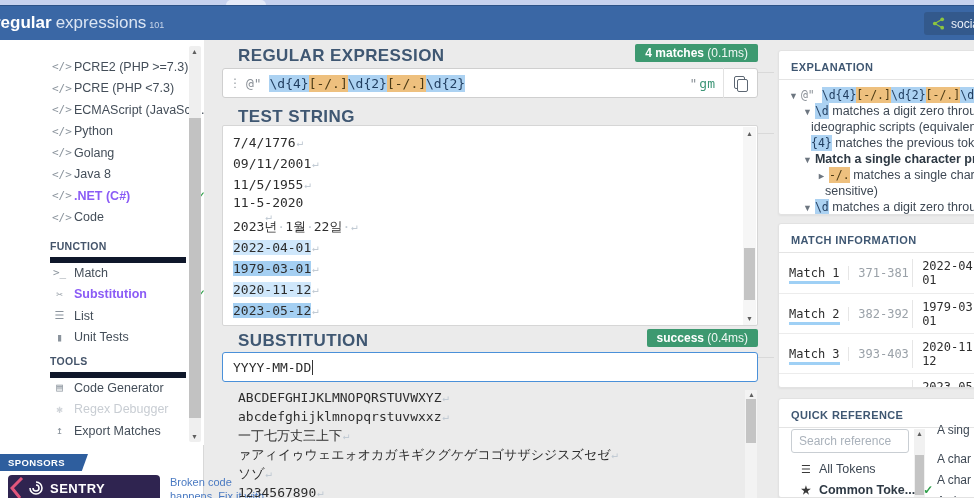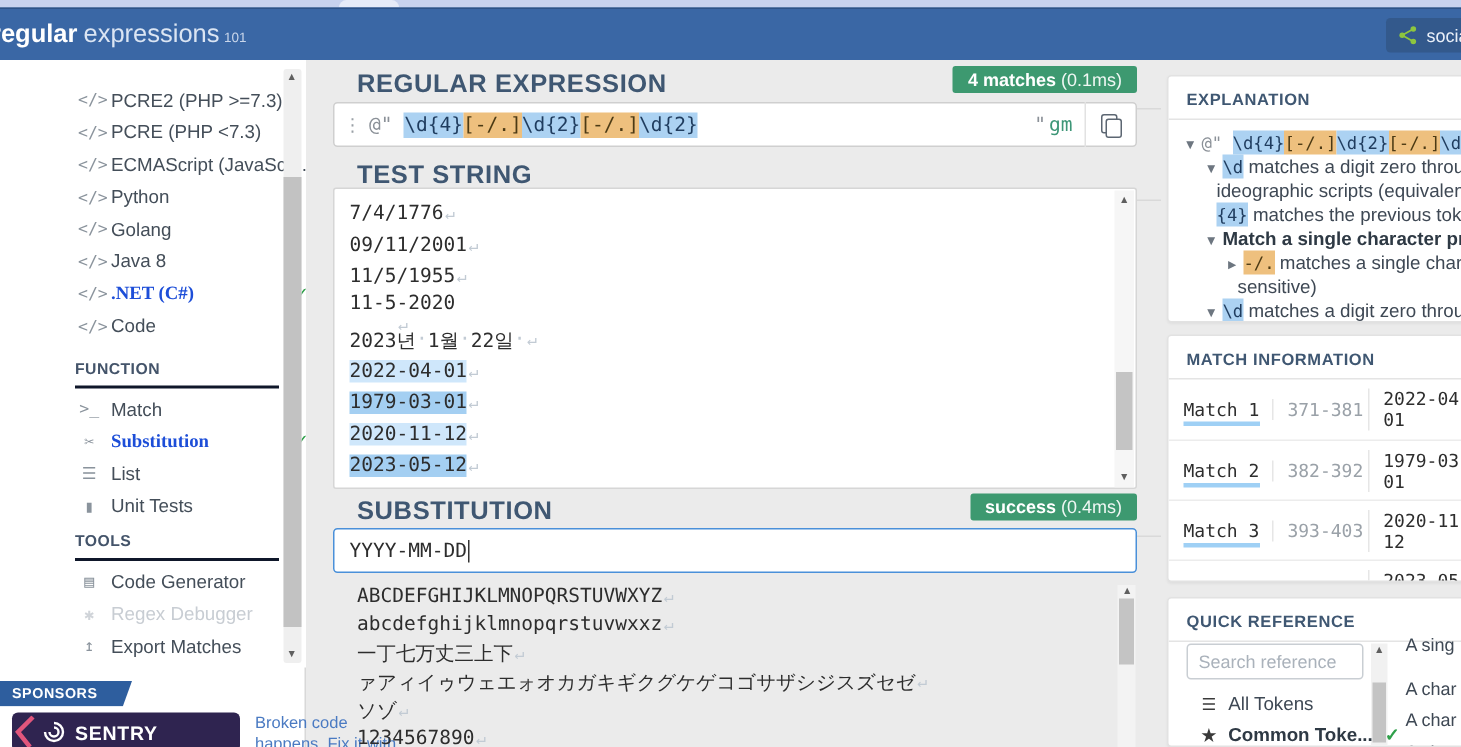--- a/index.html
+++ b/index.html
@@ -29,26 +29,26 @@
   .rail-code { font-family:"DejaVu Sans Mono", monospace; font-size:10px; font-weight:700; }
 
   
   #left-col-bg { left:0; top:40px; width:204px; height:458px; background:#ffffff; border-right:1px solid #d8d8d8; }
   #sidebar { left:44px; top:40px; width:160px; height:405px; background:#fff; overflow:hidden; }
   .side-item { position:absolute; left:8px; width:172px; height:21px; display:flex; align-items:center;
     font-size:12.5px; color:#444e59; cursor:pointer; }
   .side-item .it-icon { width:15px; text-align:center; color:#8a939c; font-size:11px; margin-right:7px;
     font-family:"DejaVu Sans Mono", monospace; flex:0 0 15px;}
   .side-item .it-label { white-space:nowrap; }
-  .side-item.sel .it-label { font-weight:700; color:#1d4ed8;font-family:Liberation Serif, serif; }
+  .side-item.sel .it-label { font-weight:700; color:#8b5cf6; }
   .side-item.disabled { color:#c8cdd3; }
   .side-item.disabled .it-icon { color:#d0d4d9; }
   .side-item .chk { position:absolute; right:18px; color:#2fa04a; font-size:12px; }
   .side-head { position:absolute; left:6px; width:136px; font-size:10.5px; font-weight:700;
-    color:#44546a; letter-spacing:.3px; border-bottom:2px solid #0f172a; padding-bottom:5px; }
+    color:#44546a; letter-spacing:.3px; border-bottom:6px solid #0f172a; padding-bottom:5px; }
   #side-scroll { left:189px; top:46px; width:12px; height:396px; background:#efefef; border-radius:2px; }
   #side-thumb { left:0; top:72px; width:12px; height:300px; background:#c2c2c2; position:absolute; }
   .scroll-arrow { position:absolute; font-size:7px; color:#5f5f5f; left:2px; }
 
   
   #sponsors-badge { left:0; top:454px; width:88px; height:17px; background:#2e5e9e; color:#fff;
     font-size:9.5px; font-weight:700; letter-spacing:.4px; display:flex; align-items:center;
     padding-left:8px; clip-path:polygon(0 0,100% 0,93% 100%,0 100%); }
   #sentry-box { left:8px; top:475px; width:152px; height:26px; background:#2f2450; border-radius:4px;
     display:flex; align-items:center; padding-left:20px; gap:6px; overflow:hidden; }

